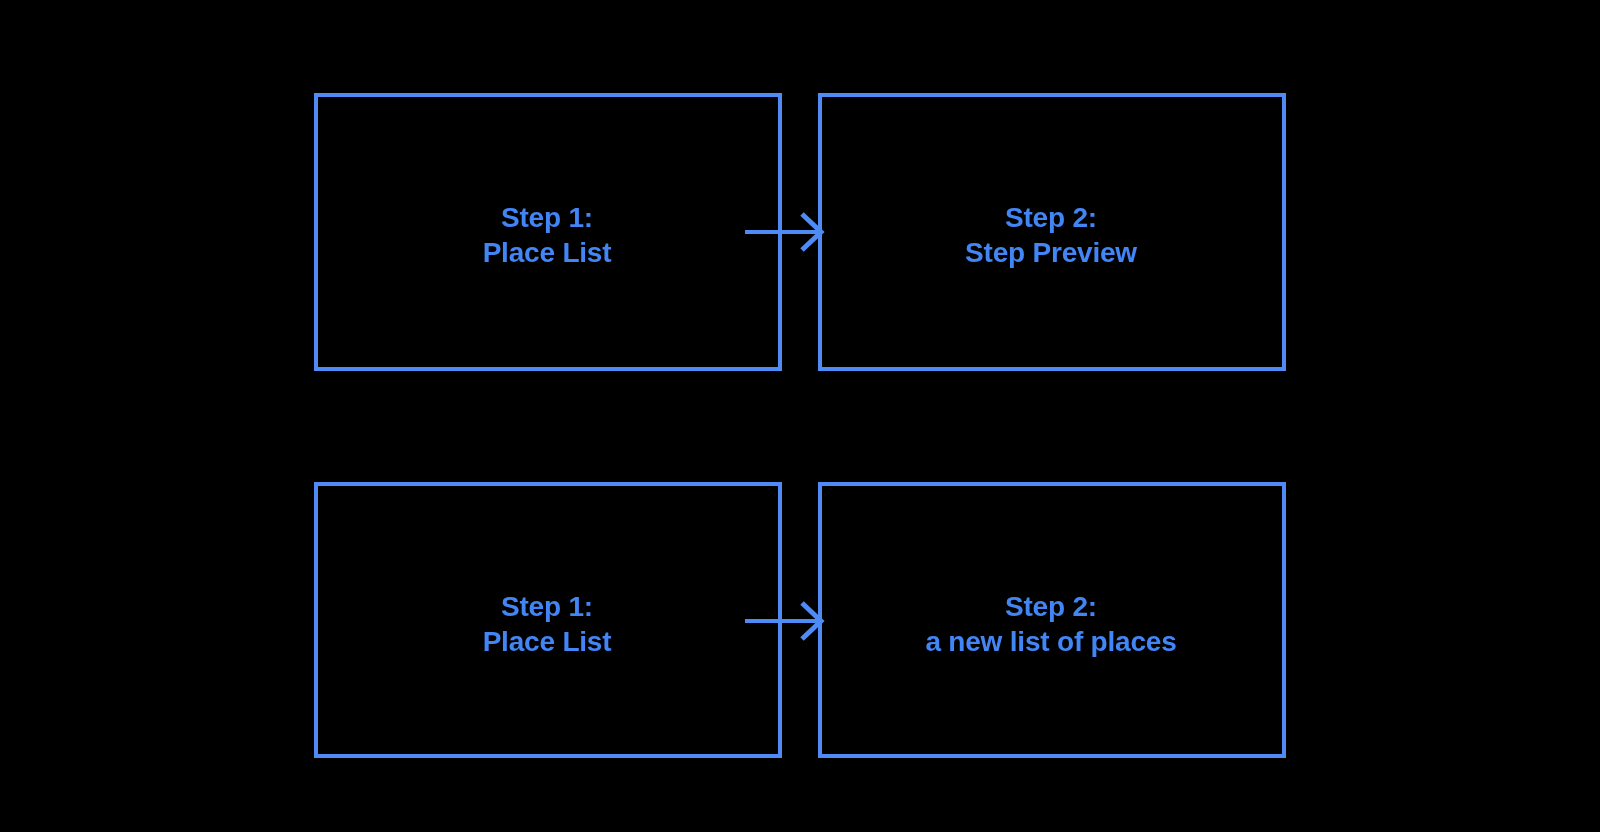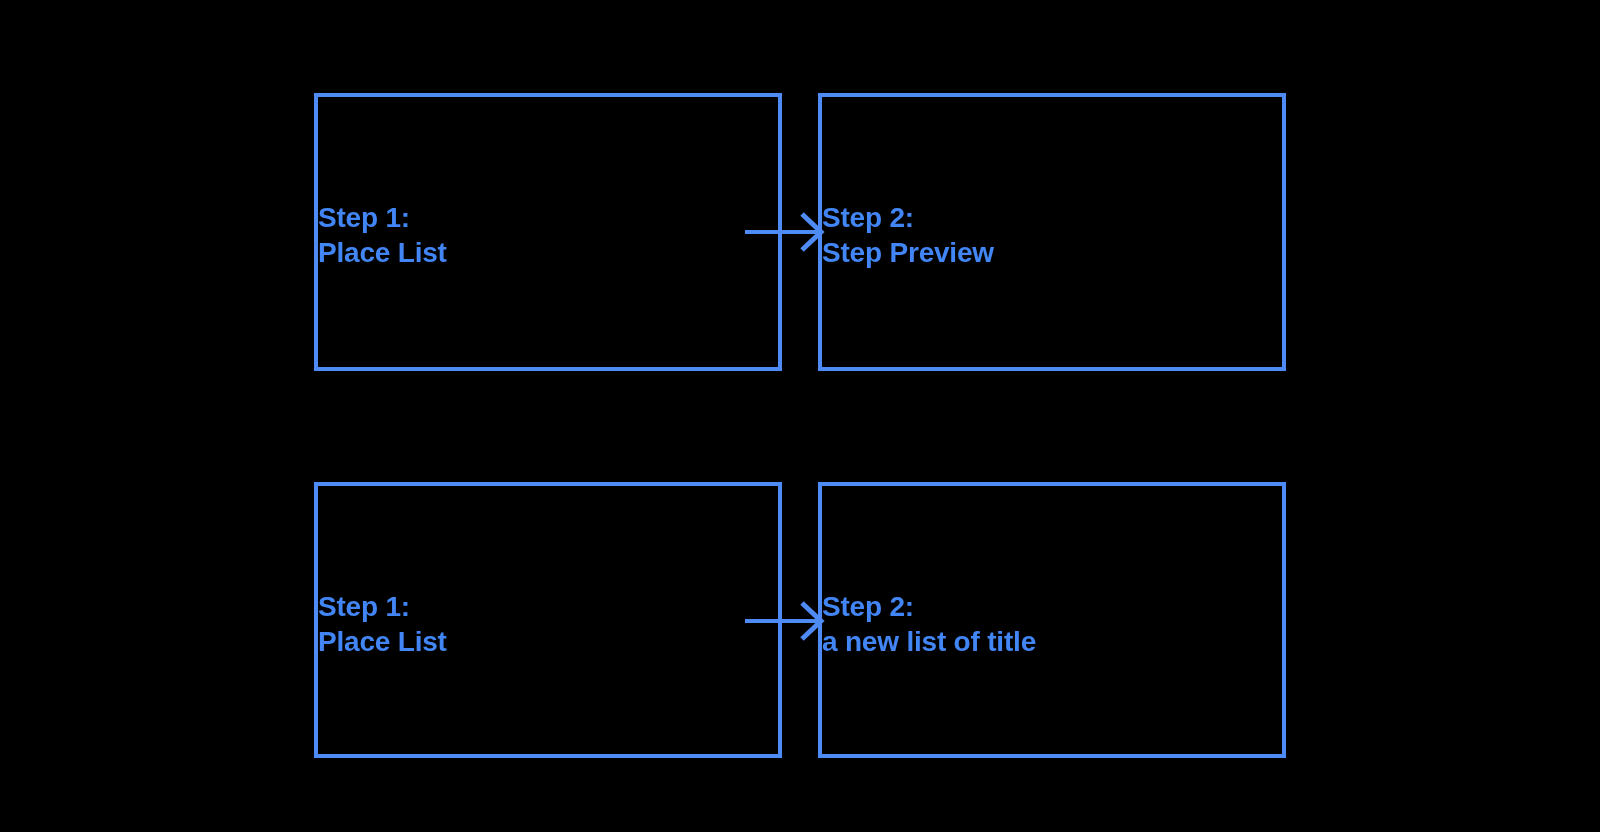--- a/index.html
+++ b/index.html
@@ -19,21 +19,21 @@
     position: absolute;
     box-sizing: border-box;
     border: 4px solid var(--box-border, #4E8BF5);
     background: transparent;
   }
   .box-text {
     position: absolute;
     left: 0;
     right: 2px;
     top: 103px;
-    text-align: left;
+    text-align: center;
     color: var(--box-text, #4285F4);
     font-size: 28px;
     line-height: 35px;
     font-weight: 600;
     letter-spacing: -0.2px;
   }
   .arrow {
     position: absolute;
     color: var(--arrow, #4E8BF5);
     display: block;
@@ -78,17 +78,17 @@
   </div>
 
   <svg class="arrow arrow-r2" width="80" height="44" viewBox="0 0 80 44" aria-hidden="true">
     <line x1="0" y1="22" x2="74" y2="22" stroke="currentColor" stroke-width="4"></line>
     <polyline points="57,4 76,22 57,40" fill="none" stroke="currentColor" stroke-width="5"></polyline>
   </svg>
 
   <div class="box box-r2-right">
     <div class="box-text">
       <div>Step 2:</div>
-      <div>a new list of title</div>
+      <div>a new list of places</div>
     </div>
   </div>
 
 </div>
 
 </body></html>

